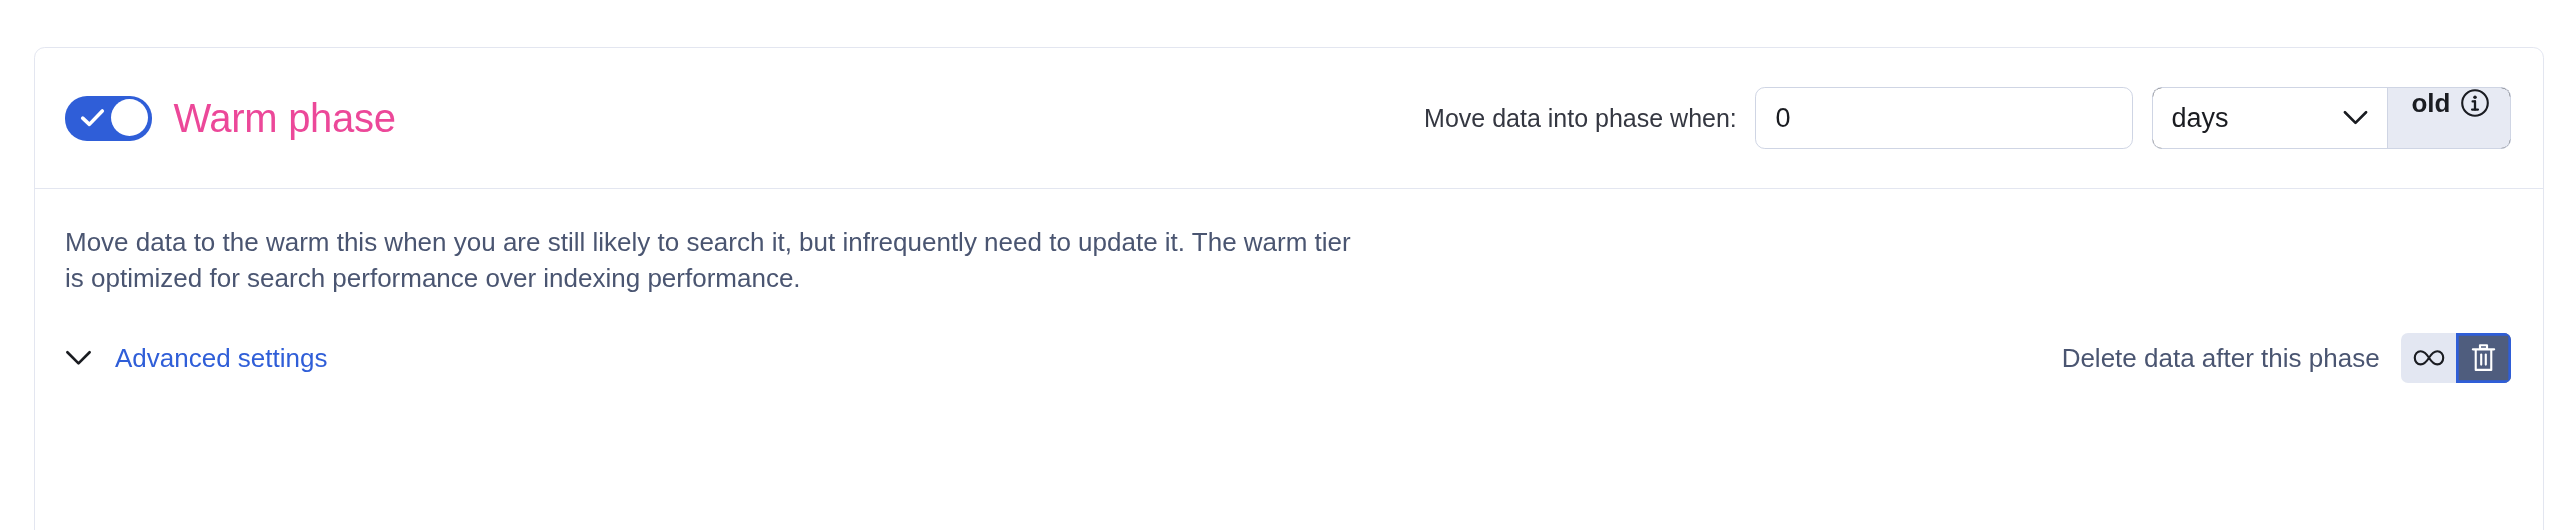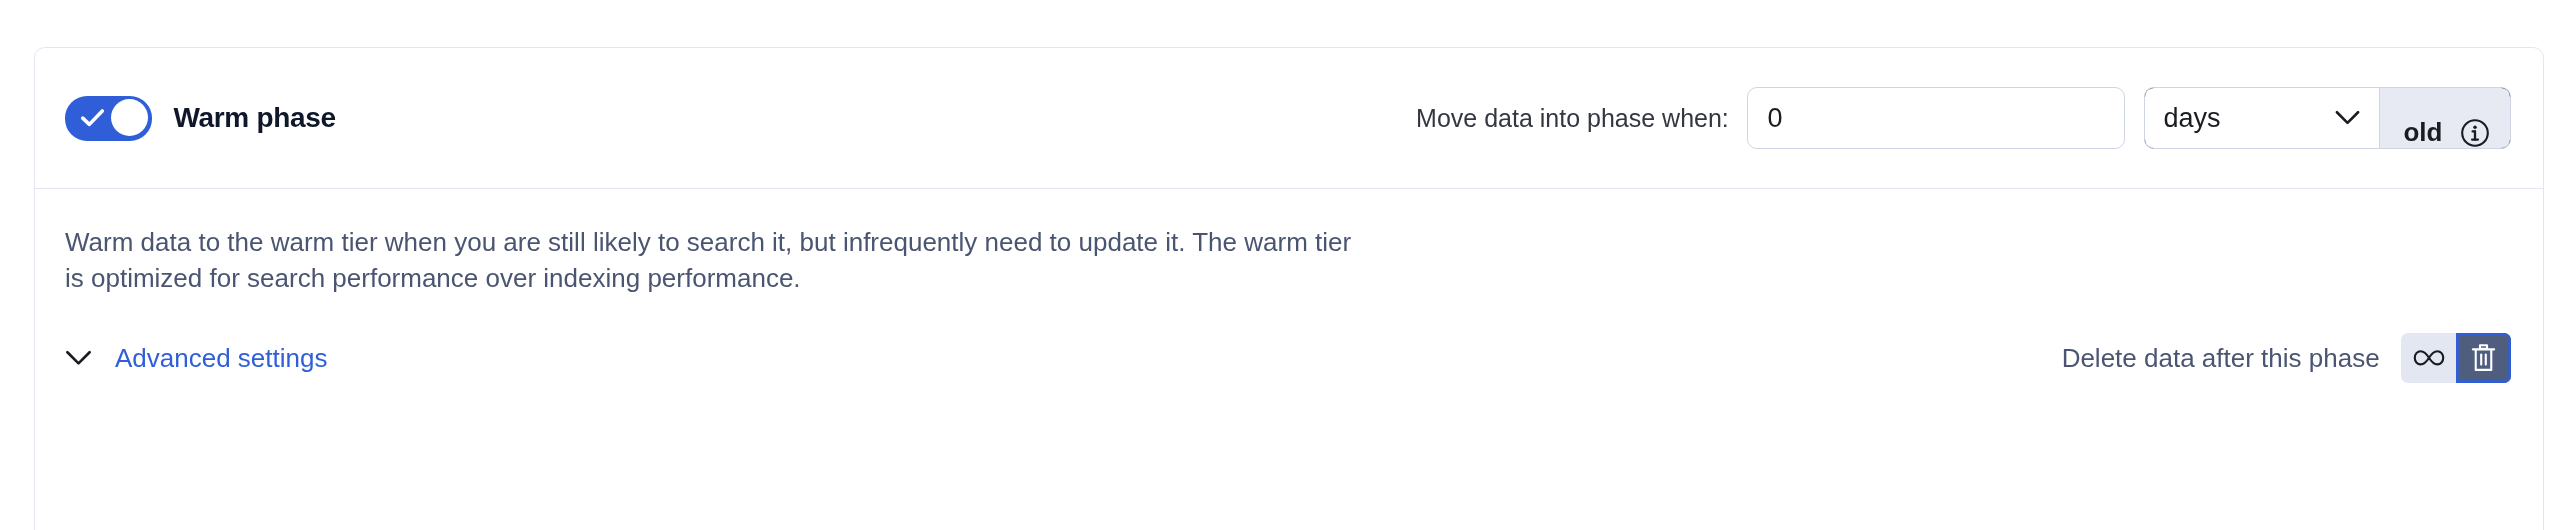--- a/index.html
+++ b/index.html
@@ -71,23 +71,23 @@
     position: absolute;
     right: 3.6px;
     top: 3.6px;
     width: 37px;
     height: 37px;
     border-radius: 50%;
     background: #ffffff;
   }
 
   .phase-title {
-    font-size: 28px;
-    font-weight: bold;
-    color: #0f172a;
+    font-size: 40px;
+    font-weight: normal;
+    color: #ec4899;
     letter-spacing: -0.3px;
     white-space: nowrap;
   }
 
   .header-right {
     margin-left: auto;
     display: flex;
     align-items: center;
     gap: 0;
   }
@@ -138,22 +138,22 @@
   }
   .unit-select .chev {
     position: absolute;
     right: 19.6px;
     top: 50%;
     transform: translateY(-50%);
   }
 
   .append {
     display: flex;
-    align-items: flex-end;
-    gap: 18px;
+    align-items: flex-start;
+    gap: 10px;
     padding: 0 19.6px 0 23px;
     background: #e7eaf3;
     border-left: 1.8px solid #cfd5e4;
   }
   .append .append-text {
     font-size: 26px;
     font-weight: bold;
     color: #1a1c21;
   }
 
@@ -268,21 +268,21 @@
               <path d="M14.2 15.2 L17 15.2" stroke="#1a1c21" stroke-width="2.4" stroke-linecap="round"></path>
             </svg>
           </div>
 
         </div>
       </div>
     </div>
 
     <div class="phase-body">
 
-      <p class="description">Warm data to the warm tier when you are still likely to search it, but infrequently need to update it. The warm tier is optimized for search performance over indexing performance.</p>
+      <p class="description">Move data to the warm this when you are still likely to search it, but infrequently need to update it. The warm tier is optimized for search performance over indexing performance.</p>
 
       <div class="footer-row">
 
         <div class="adv-toggle">
           <svg width="27" height="16" viewBox="0 0 30 18">
             <path d="M2.5 2.5 L15 15 L27.5 2.5" fill="none" stroke="#1a1c21" stroke-width="3" stroke-linecap="round" stroke-linejoin="round"></path>
           </svg>
           <span class="adv-label">Advanced settings</span>
         </div>
 

